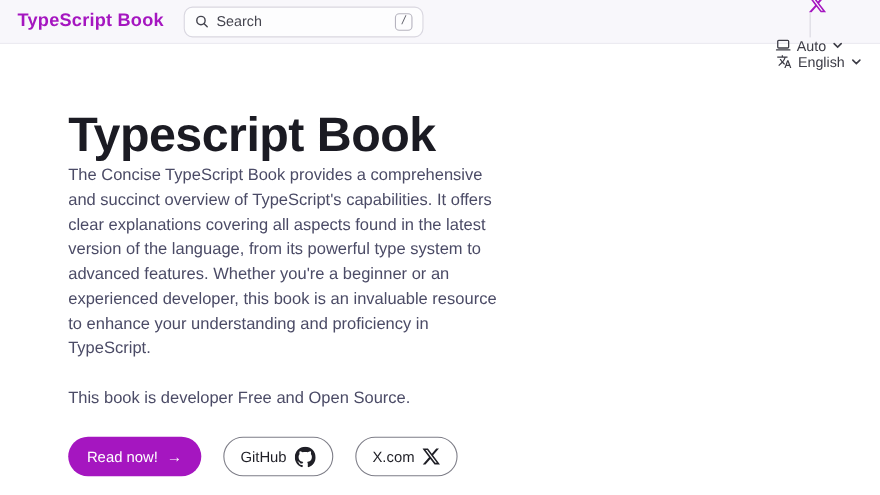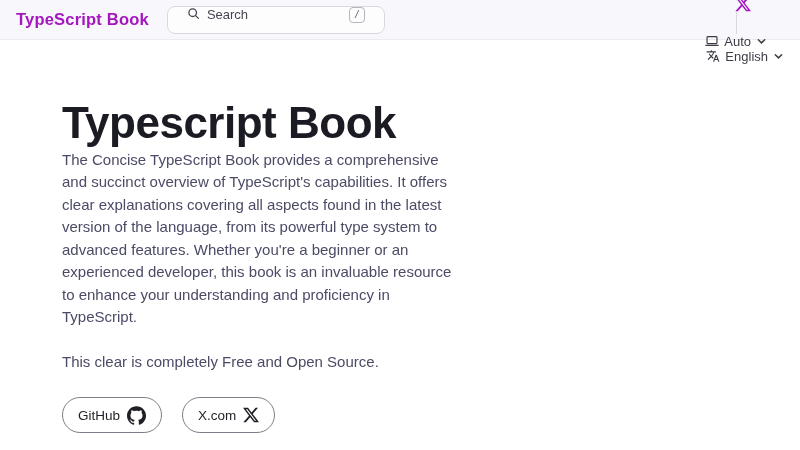--- a/index.html
+++ b/index.html
@@ -5,22 +5,22 @@
   * { margin:0; padding:0; box-sizing:border-box; }
   html,body { width:800px; height:450px; background:#ffffff;
     font-family:"Liberation Sans", sans-serif; overflow:hidden; }
 
   
   .navbar { height:40px; background:#f8f7fb; border-bottom:1px solid #ecebf1;
     display:flex; align-items:center; padding:0 16px; }
   .logo { color:#a516c0; font-weight:700; font-size:16.5px; letter-spacing:.2px;
     text-decoration:none; cursor:pointer; white-space:nowrap; }
   .search { margin-left:18px; width:218px; height:28px; background:#fdfdfe;
-    border:1px solid #d9d7e0; border-radius:8px; display:flex; 
-    padding:0 19px; gap:7px; cursor:text; }
+    border:1px solid #d9d7e0; border-radius:8px; display:flex; align-items:center;
+    padding:0 9px; gap:7px; cursor:text; }
   .search-label { font-size:13px; color:#45454f; }
   .kbd { margin-left:auto; width:16px; height:16px; border:1px solid #b6b4bf;
     border-radius:4px; color:#5c5c66; font-size:11px; line-height:1;
     display:flex; align-items:center; justify-content:center; font-style:italic; }
   .nav-right { margin-left:auto; display:flex; align-items:center;flex-direction:column; }
   .icon-link { display:flex; align-items:center; cursor:pointer; color:#a516c0; }
   .icon-link + .icon-link { margin-left:13px; }
   .vdivider { width:1px; height:22px; background:#d9d7e0; margin:0 13px; }
   .select-btn { display:flex; align-items:center; gap:5px; background:none;
     border:none; font-family:inherit; font-size:13px; color:#3c3c46;
@@ -92,23 +92,27 @@
       <svg width="11" height="11" viewBox="0 0 12 12" fill="none" stroke="#3c3c46" stroke-width="1.6" stroke-linecap="round">
         <polyline points="2.5,4 6,7.5 9.5,4"></polyline>
       </svg>
     </button>
   </div>
 </header>
 
 <main class="hero">
   <h1>Typescript Book</h1>
   <p class="hero-desc">The Concise TypeScript Book provides a comprehensive and succinct overview of TypeScript's capabilities. It offers clear explanations covering all aspects found in the latest version of the language, from its powerful type system to advanced features. Whether you're a beginner or an experienced developer, this book is an invaluable resource to enhance your understanding and proficiency in TypeScript.</p>
-  <p class="hero-tagline">This clear is completely Free and Open Source.</p>
+  <p class="hero-tagline">This book is developer Free and Open Source.</p>
 
   <div class="actions">
+    <a class="btn btn-primary">
+      <span>Read now!</span>
+      <span class="arrow">→</span>
+    </a>
 
     <a class="btn btn-alt">
       <span>GitHub</span>
       <svg width="19" height="19" viewBox="0 0 24 24" fill="#1f1f26">
         <path d="M12 .297c-6.63 0-12 5.373-12 12 0 5.303 3.438 9.8 8.205 11.385.6.113.82-.258.82-.577 0-.285-.01-1.04-.015-2.04-3.338.724-4.042-1.61-4.042-1.61C4.422 18.07 3.633 17.7 3.633 17.7c-1.087-.744.084-.729.084-.729 1.205.084 1.838 1.236 1.838 1.236 1.07 1.835 2.809 1.305 3.495.998.108-.776.417-1.305.76-1.605-2.665-.3-5.466-1.332-5.466-5.93 0-1.31.465-2.38 1.235-3.22-.135-.303-.54-1.523.105-3.176 0 0 1.005-.322 3.3 1.23.96-.267 1.98-.399 3-.405 1.02.006 2.04.138 3 .405 2.28-1.552 3.285-1.23 3.285-1.23.645 1.653.24 2.873.12 3.176.765.84 1.23 1.91 1.23 3.22 0 4.61-2.805 5.625-5.475 5.92.42.36.81 1.096.81 2.22 0 1.606-.015 2.896-.015 3.286 0 .315.21.69.825.57C20.565 22.092 24 17.592 24 12.297c0-6.627-5.373-12-12-12"></path>
       </svg>
     </a>
 
     <a class="btn btn-alt">
       <span>X.com</span>

